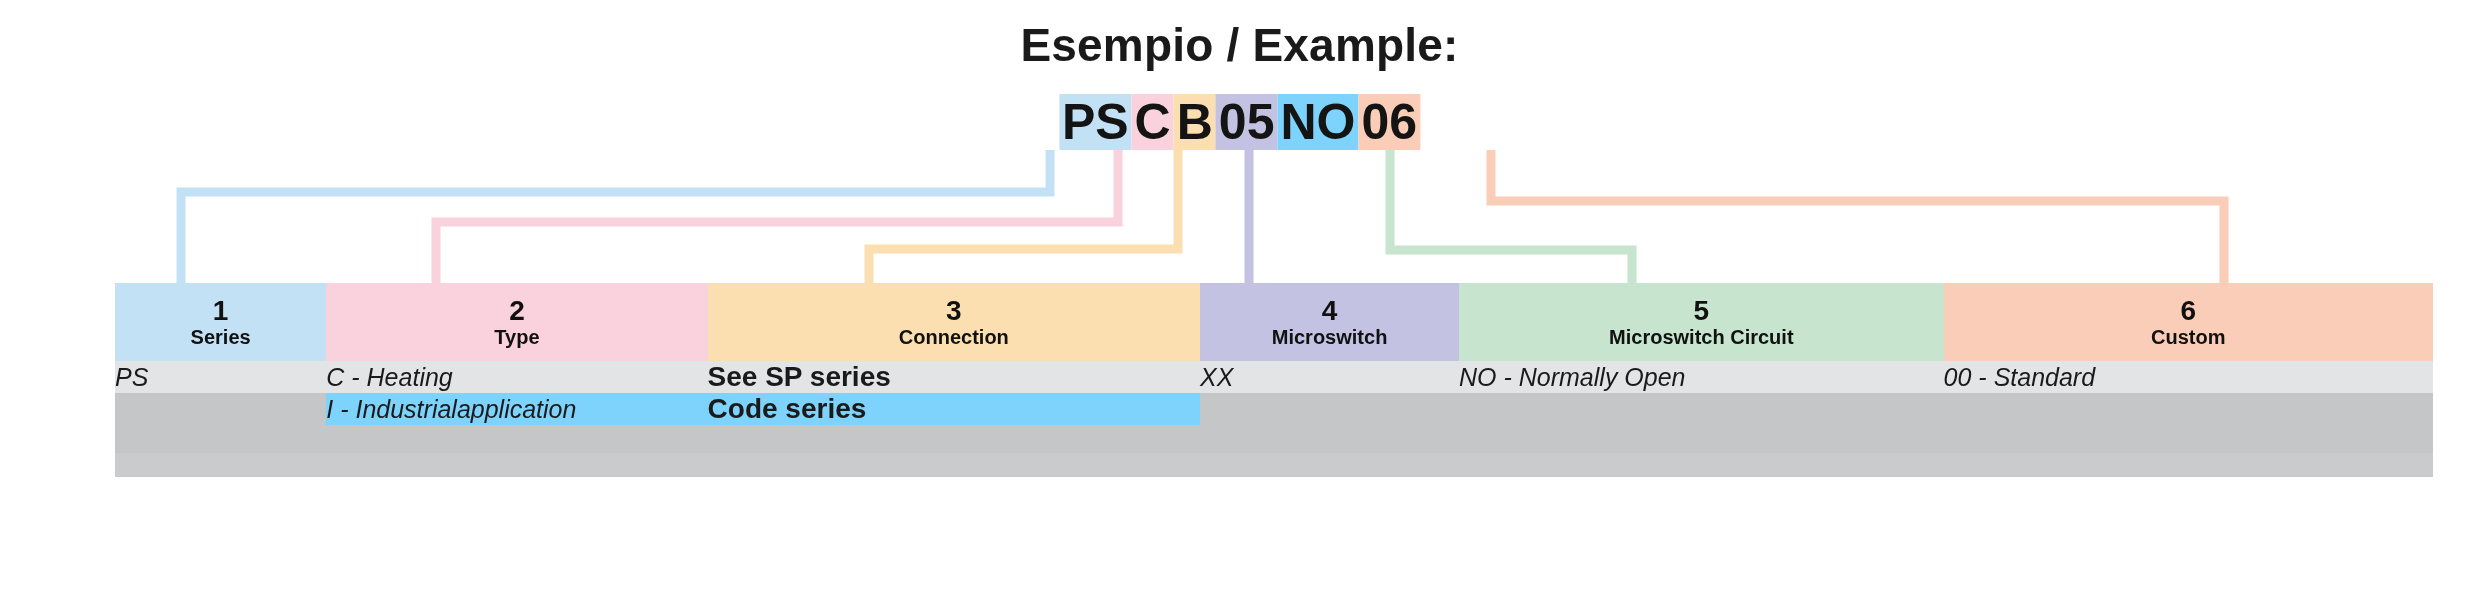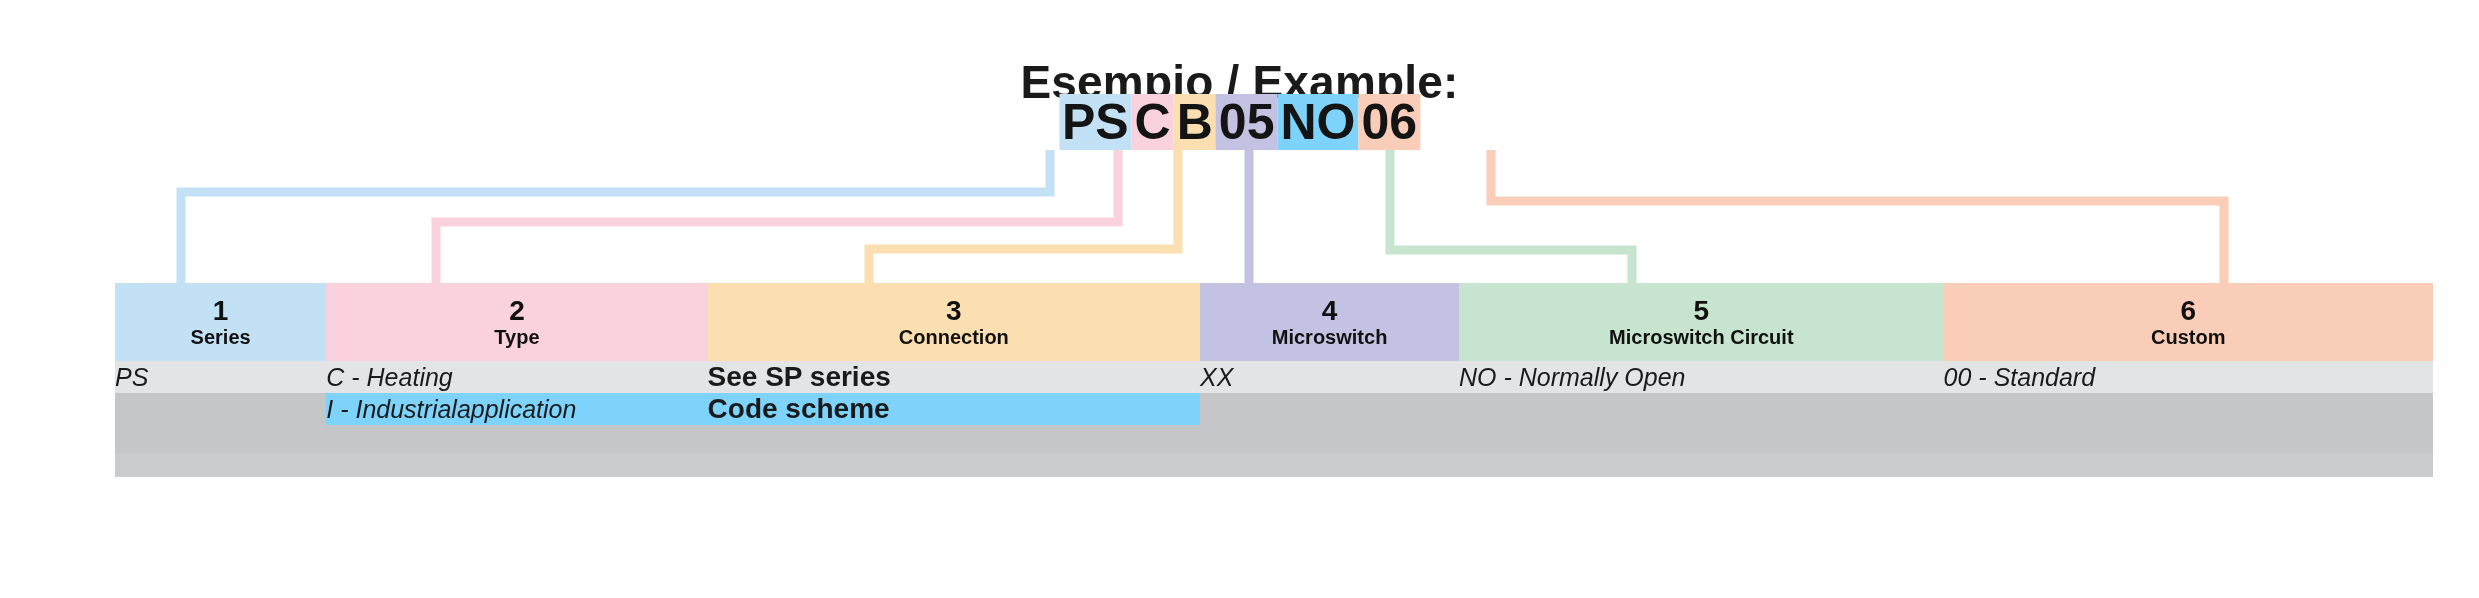--- a/index.html
+++ b/index.html
@@ -6,21 +6,21 @@
   body{
     width:2479px;height:598px;position:relative;overflow:hidden;
     font-family:"Liberation Sans", sans-serif;
     -webkit-font-smoothing:antialiased;
   }
   #stage{position:absolute;left:0;top:0;width:2479px;height:598px;}
 
   
   #title{
     position:absolute;left:0;top:18px;width:2479px;text-align:center;
-    font-size:46px;font-weight:700;color:#1a1a1a;letter-spacing:0.2px;margin-top:37px;
+    font-size:46px;font-weight:700;color:#1a1a1a;letter-spacing:0.2px;
   }
 
   
   #code-strip{
     position:absolute;top:94px;left:50%;transform:translateX(-50%);
     display:flex;align-items:stretch;height:56px;
   }
   .code-seg{
     display:flex;align-items:center;justify-content:center;
     font-size:50px;font-weight:700;color:#141414;
@@ -132,21 +132,21 @@
           <td class="cell rowA">PS</td>
           <td class="cell rowA">C - Heating</td>
           <td class="cell rowA bold-center">See SP series</td>
           <td class="cell rowA">XX</td>
           <td class="cell rowA">NO - Normally Open</td>
           <td class="cell rowA">00 - Standard</td>
         </tr>
         <tr>
           <td class="cell rowB alt"></td>
           <td class="cell rowB">I - Industrialapplication</td>
-          <td class="cell rowB bold-center">Code scheme</td>
+          <td class="cell rowB bold-center">Code series</td>
           <td class="cell rowB alt"></td>
           <td class="cell rowB alt"></td>
           <td class="cell rowB alt"></td>
         </tr>
         <tr>
           <td class="cell rowB alt"></td>
           <td class="cell rowB alt"></td>
           <td class="cell rowB alt"></td>
           <td class="cell rowB alt"></td>
           <td class="cell rowB alt"></td>

